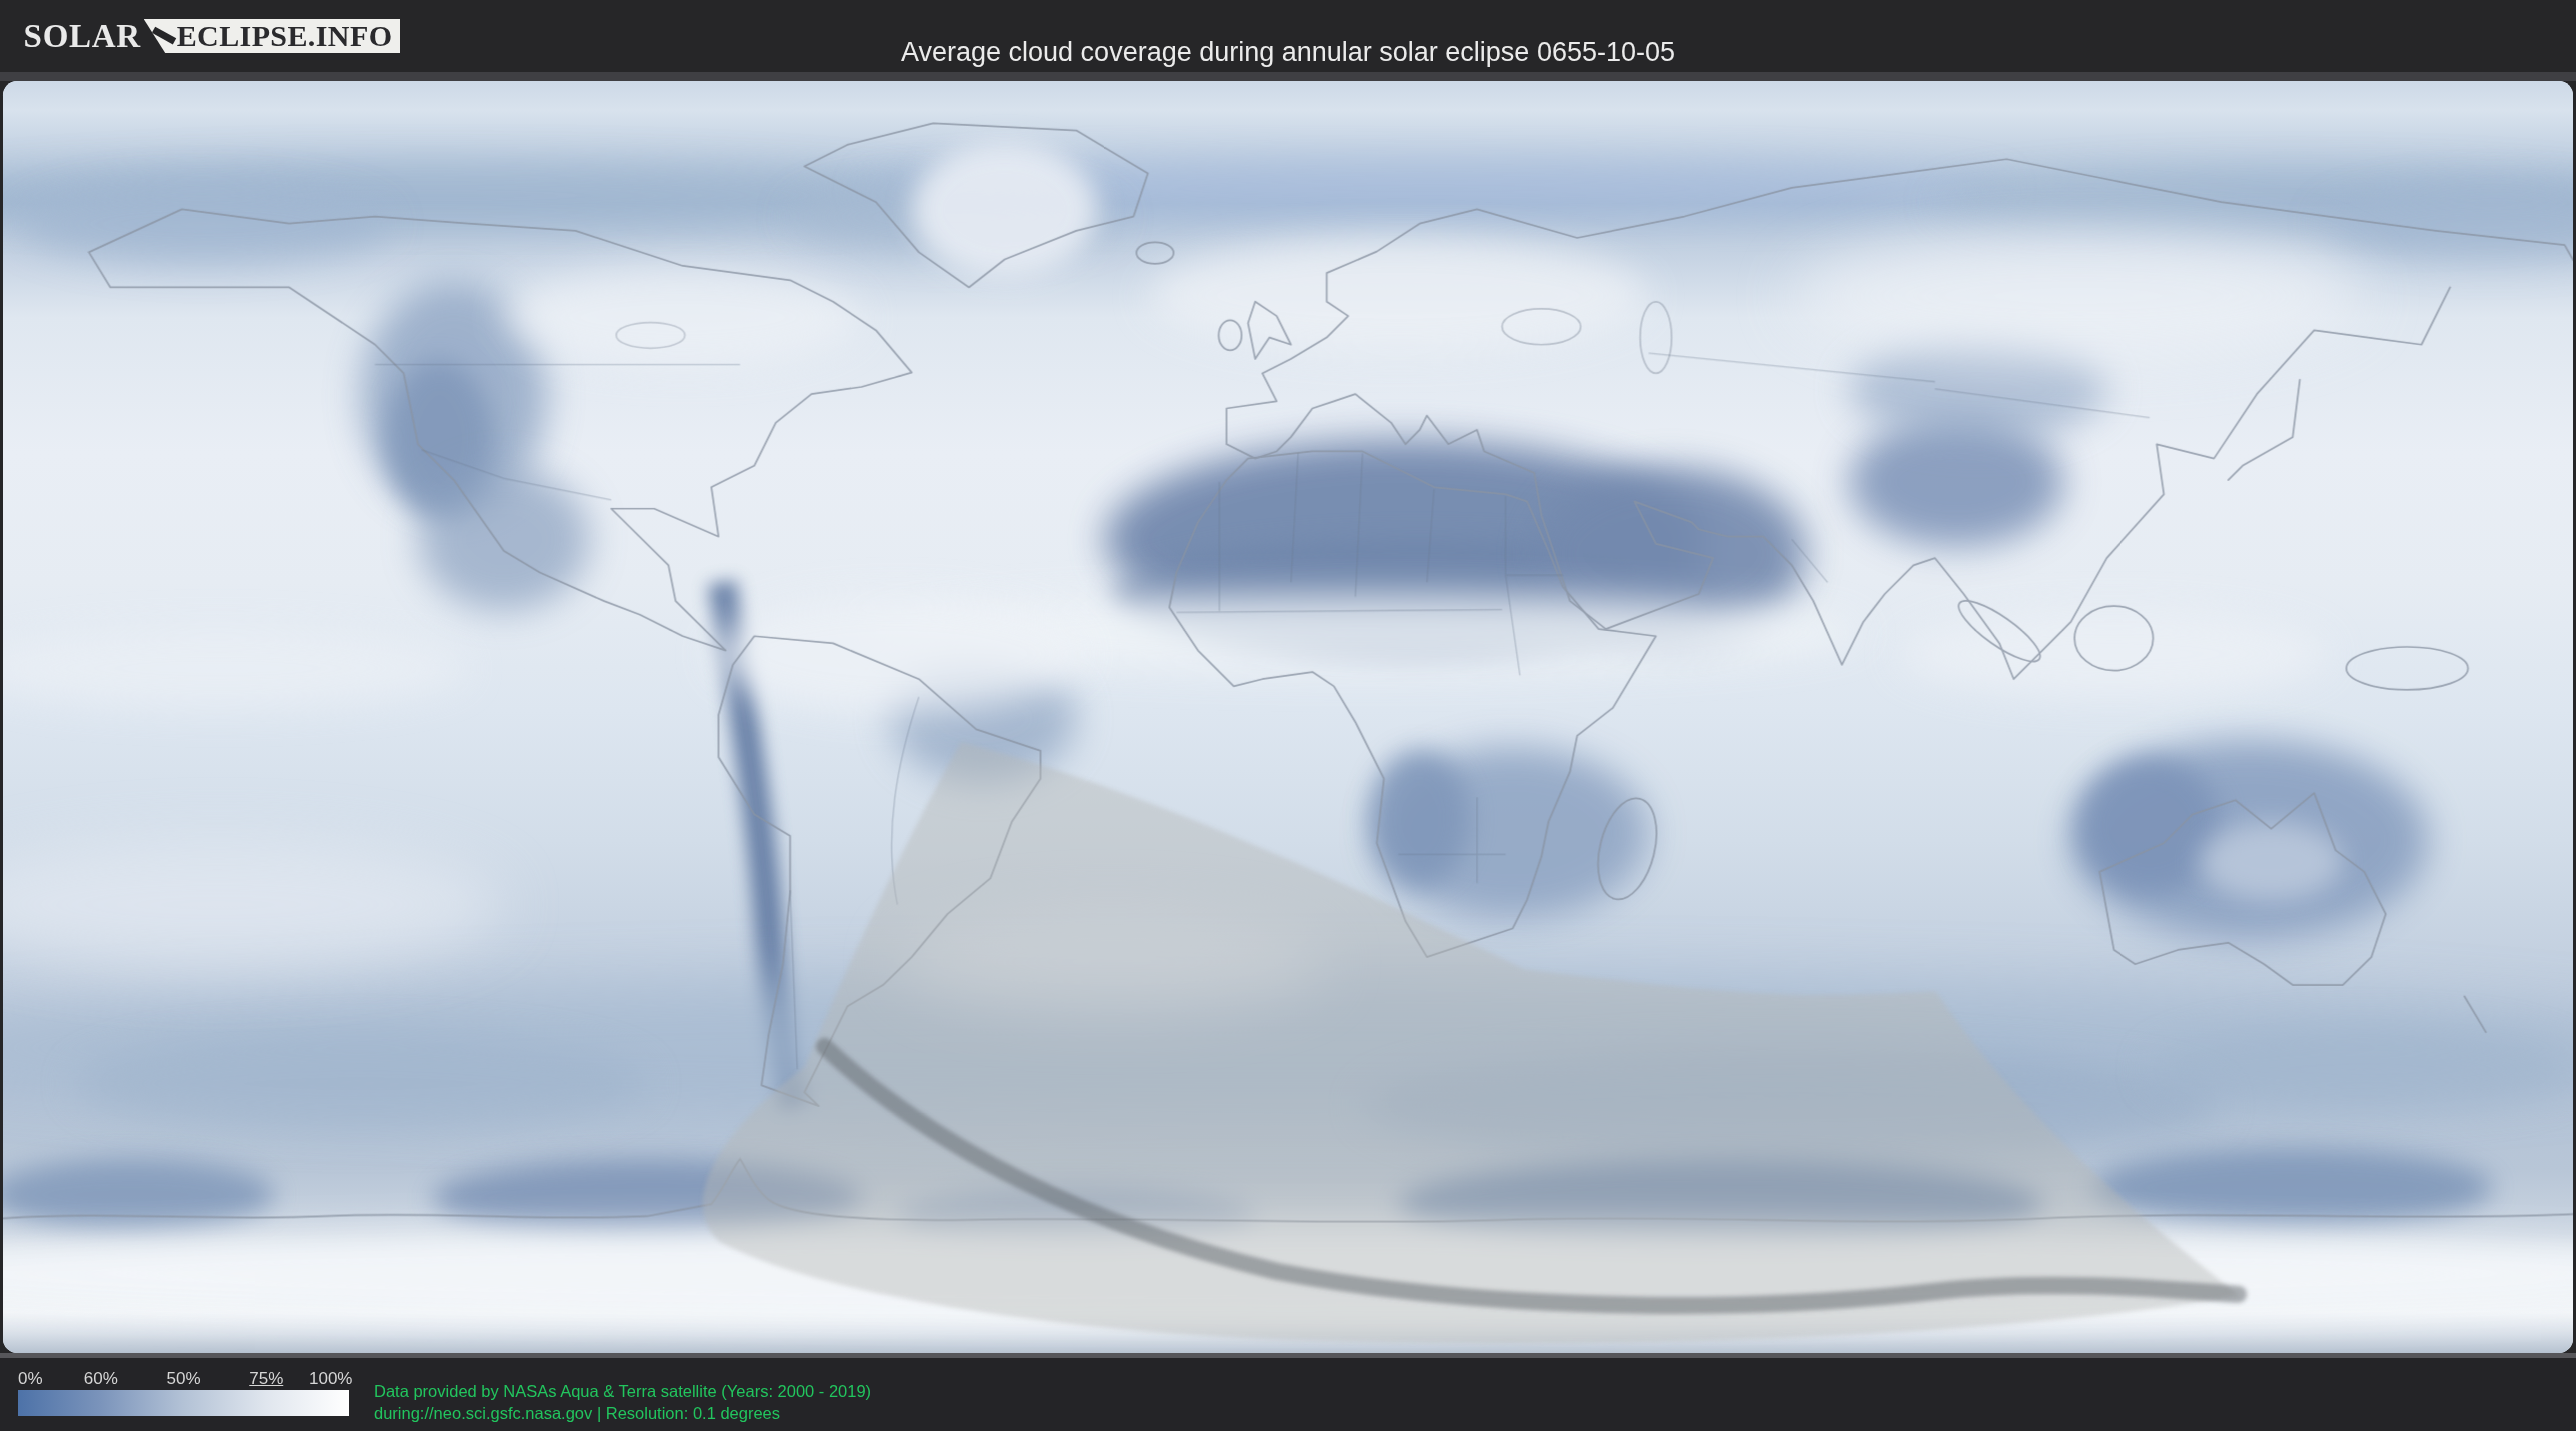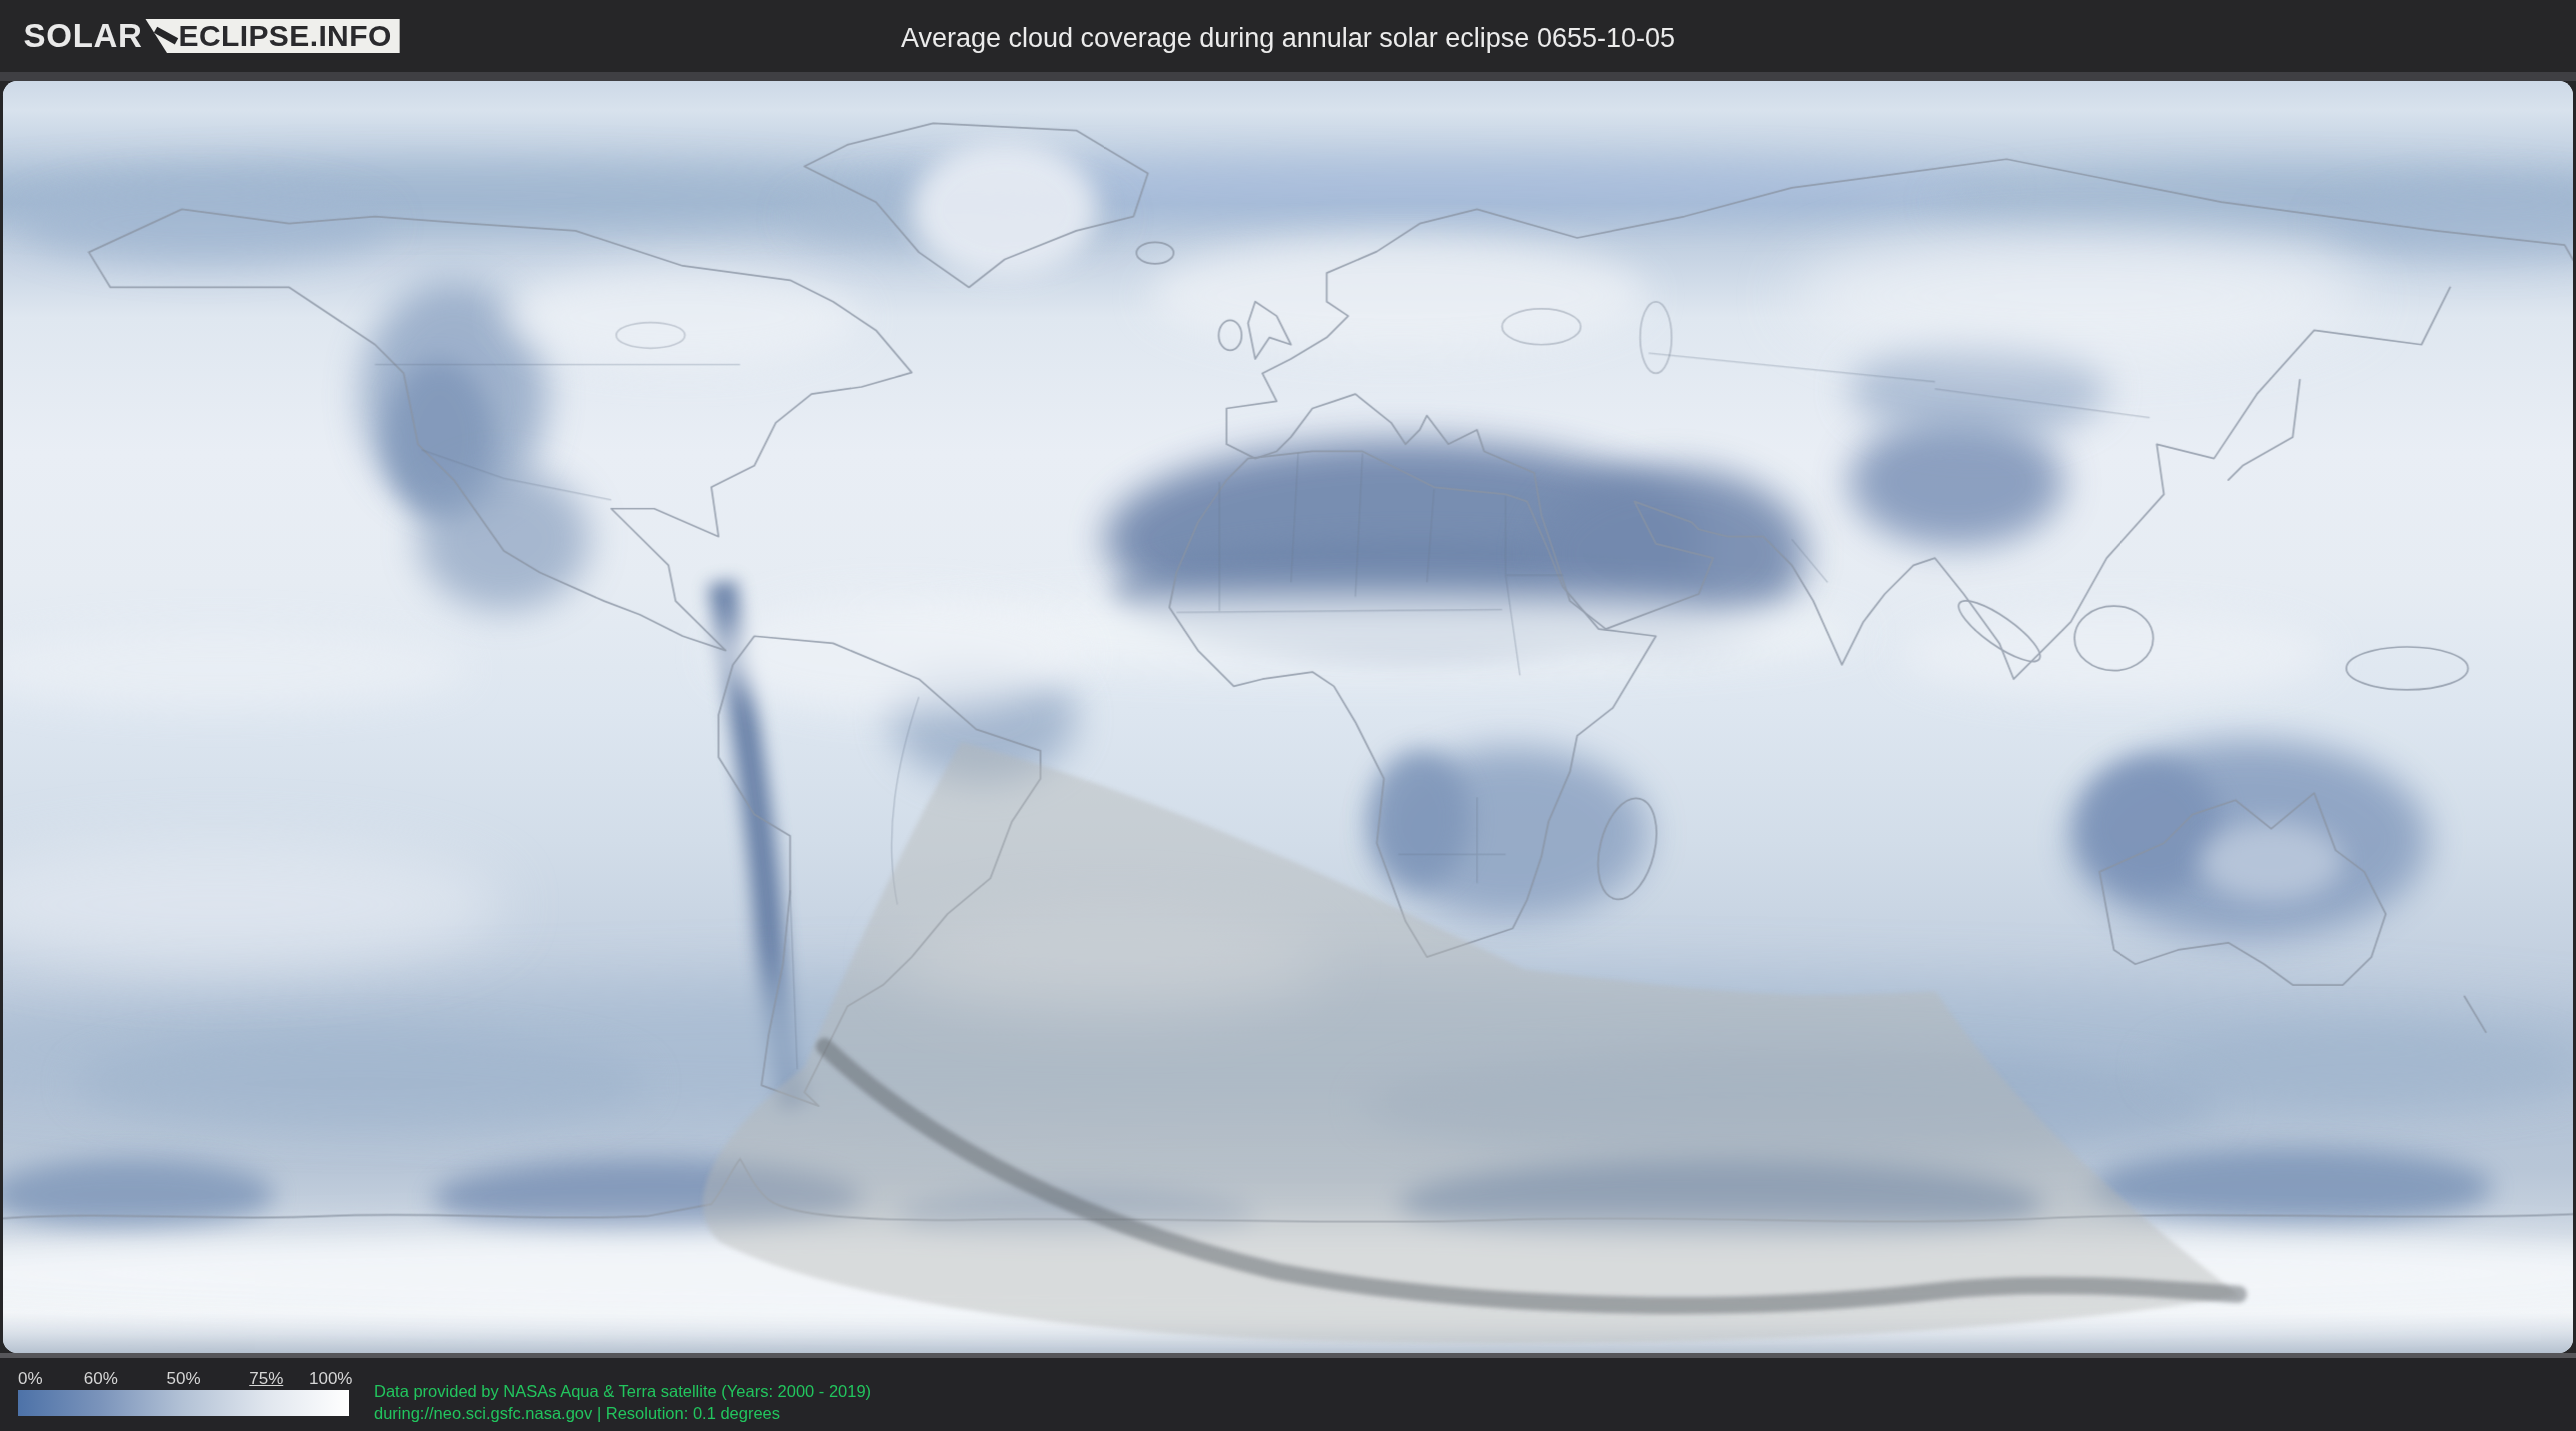--- a/index.html
+++ b/index.html
@@ -1,28 +1,28 @@
 <!DOCTYPE html>
 <html style="font-size:11.4px"><head>
 <meta charset="utf-8">
 <style>
   html,body{margin:0;padding:0;background:#262628;}
   .page{position:relative;width:2576px;height:1431px;background:#262628;overflow:hidden;
         font-family:"Liberation Sans", sans-serif;}
 
   
   .header{position:absolute;left:0;top:0;width:2576px;height:72px;background:#262628;}
-  .logo{position:absolute;left:23.6px;top:0;height:72px;display:flex;align-items:center;cursor:pointer;}
+  .logo{position:absolute;left:23.6px;top:0;height:72px;display:flex;align-items:center;cursor:pointer;font-family:Liberation Serif, serif;}
   .logo-solar{font-size:33px;font-weight:600;letter-spacing:0.7px;color:#e9e9e9;}
   .logo-badge{position:relative;margin-left:2.9px;height:34px;display:flex;align-items:center;
       background:#efefec;color:#2a2a2d;font-size:30px;font-weight:700;letter-spacing:0.4px;
       padding:0 8px 0 33px;clip-path:polygon(0 0,100% 0,100% 100%,21.5px 100%);}
   .logo-dash{position:absolute;left:8.6px;top:13px;width:23.6px;height:7.2px;background:#262628;
       transform:rotate(29deg);}
-  .page-title{position:absolute;left:0;right:0;top:2px;height:72px;display:flex;
+  .page-title{position:absolute;left:0;right:0;top:16px;height:72px;display:flex;
       align-items:center;justify-content:center;font-size:27px;color:#ebebeb;text-align:center;}
 
   
   .map-section{position:absolute;left:0;top:72px;width:2576px;height:1287px;}
   .map-strip-top{position:absolute;left:0;top:0;width:100%;height:8.6px;background:#3f3f43;}
   .map-strip-bottom{position:absolute;left:0;bottom:0;width:100%;height:6.4px;background:#56565a;}
   .map-canvas{position:absolute;left:2.9px;right:2.9px;top:8.6px;bottom:6.4px;border-radius:14.3px;
       overflow:hidden;background:#dde6f0;}
   .map-canvas svg{position:absolute;left:0;top:0;width:100%;height:100%;display:block;}
 

